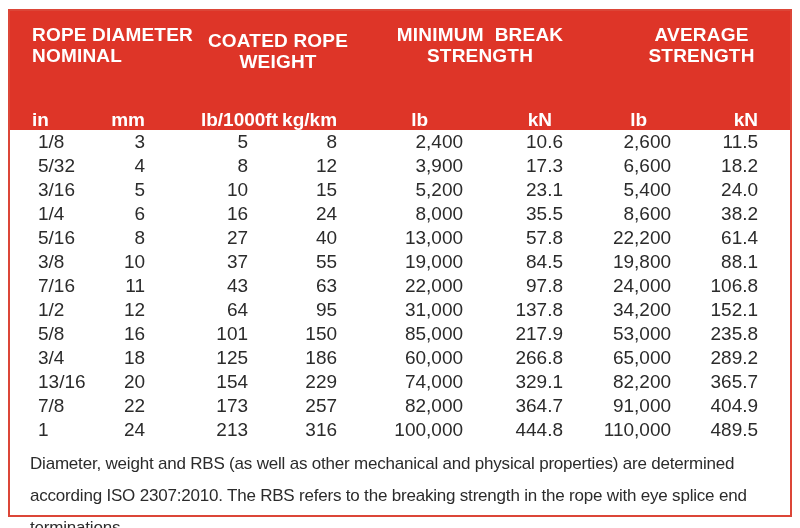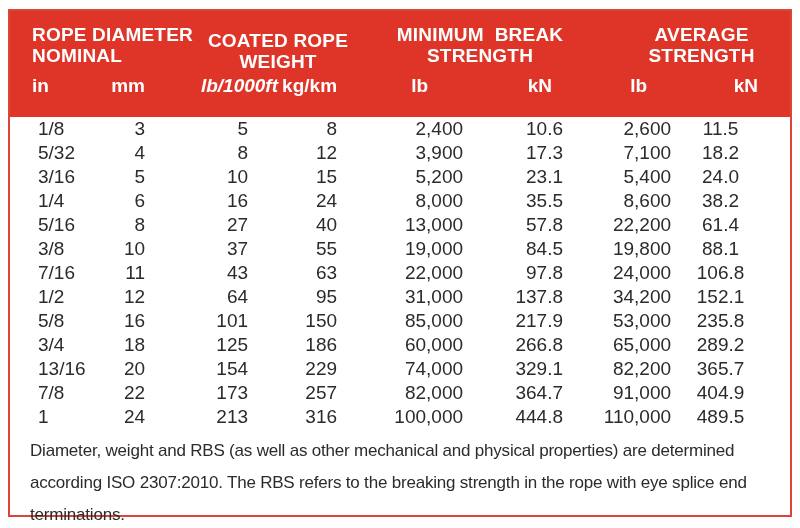--- a/index.html
+++ b/index.html
@@ -23,30 +23,30 @@
   tr.groups th:first-child{text-align:left;padding-left:22px;}
   .g1,.g2{white-space:pre;}
   tr.groups th:nth-child(2) .glines{transform:translateX(25px);margin-top:6px;}
   tr.groups th:nth-child(3) .glines{transform:translateX(18px);}
   tr.groups th:nth-child(4) .glines{transform:translateX(19px);}
   
   tr.units th{height:45px;vertical-align:top;padding-top:4px;font-size:19px;line-height:20px;
     text-align:right;padding-right:12px;}
   tr.units th:first-child{text-align:left;padding-left:22px;}
   tr.units th:last-child{padding-right:32px;}
-  .us{display:inline-block;}
-  tr.units th:nth-child(3) .us{transform:translateX(30px);font-style:italic;}
+  .us{display:inline-block;margin-top:34px;}
+  tr.units th:nth-child(3) .us{transform:translateX(30px);}
   tr.units th:nth-child(5) .us{transform:translateX(-35px);}
   tr.units th:nth-child(6) .us{transform:translateX(-11px);}
   tr.units th:nth-child(7) .us{transform:translateX(-24px);}
   
   tbody td{height:24px;line-height:24px;vertical-align:middle;font-size:19px;
     color:var(--text_dark);text-align:right;padding-right:12px;white-space:nowrap;}
   tbody td:first-child{text-align:left;padding-left:28px;padding-right:0;}
-  tbody td:last-child{padding-right:32px;text-align:center;}
+  tbody td:last-child{padding-right:32px;}
   
   .footnote{padding:6px 10px 0 20px;font-size:17px;line-height:32px;
     letter-spacing:-0.2px;color:var(--text_dark);}
 </style>
 </head>
 <body>
 
 <div class="page">
   <div class="sheet">
     <table>
@@ -109,21 +109,21 @@
             <td>2,600</td>
             <td>11.5</td>
           </tr>
           <tr>
             <td>5/32</td>
             <td>4</td>
             <td>8</td>
             <td>12</td>
             <td>3,900</td>
             <td>17.3</td>
-            <td>7,100</td>
+            <td>6,600</td>
             <td>18.2</td>
           </tr>
           <tr>
             <td>3/16</td>
             <td>5</td>
             <td>10</td>
             <td>15</td>
             <td>5,200</td>
             <td>23.1</td>
             <td>5,400</td>

